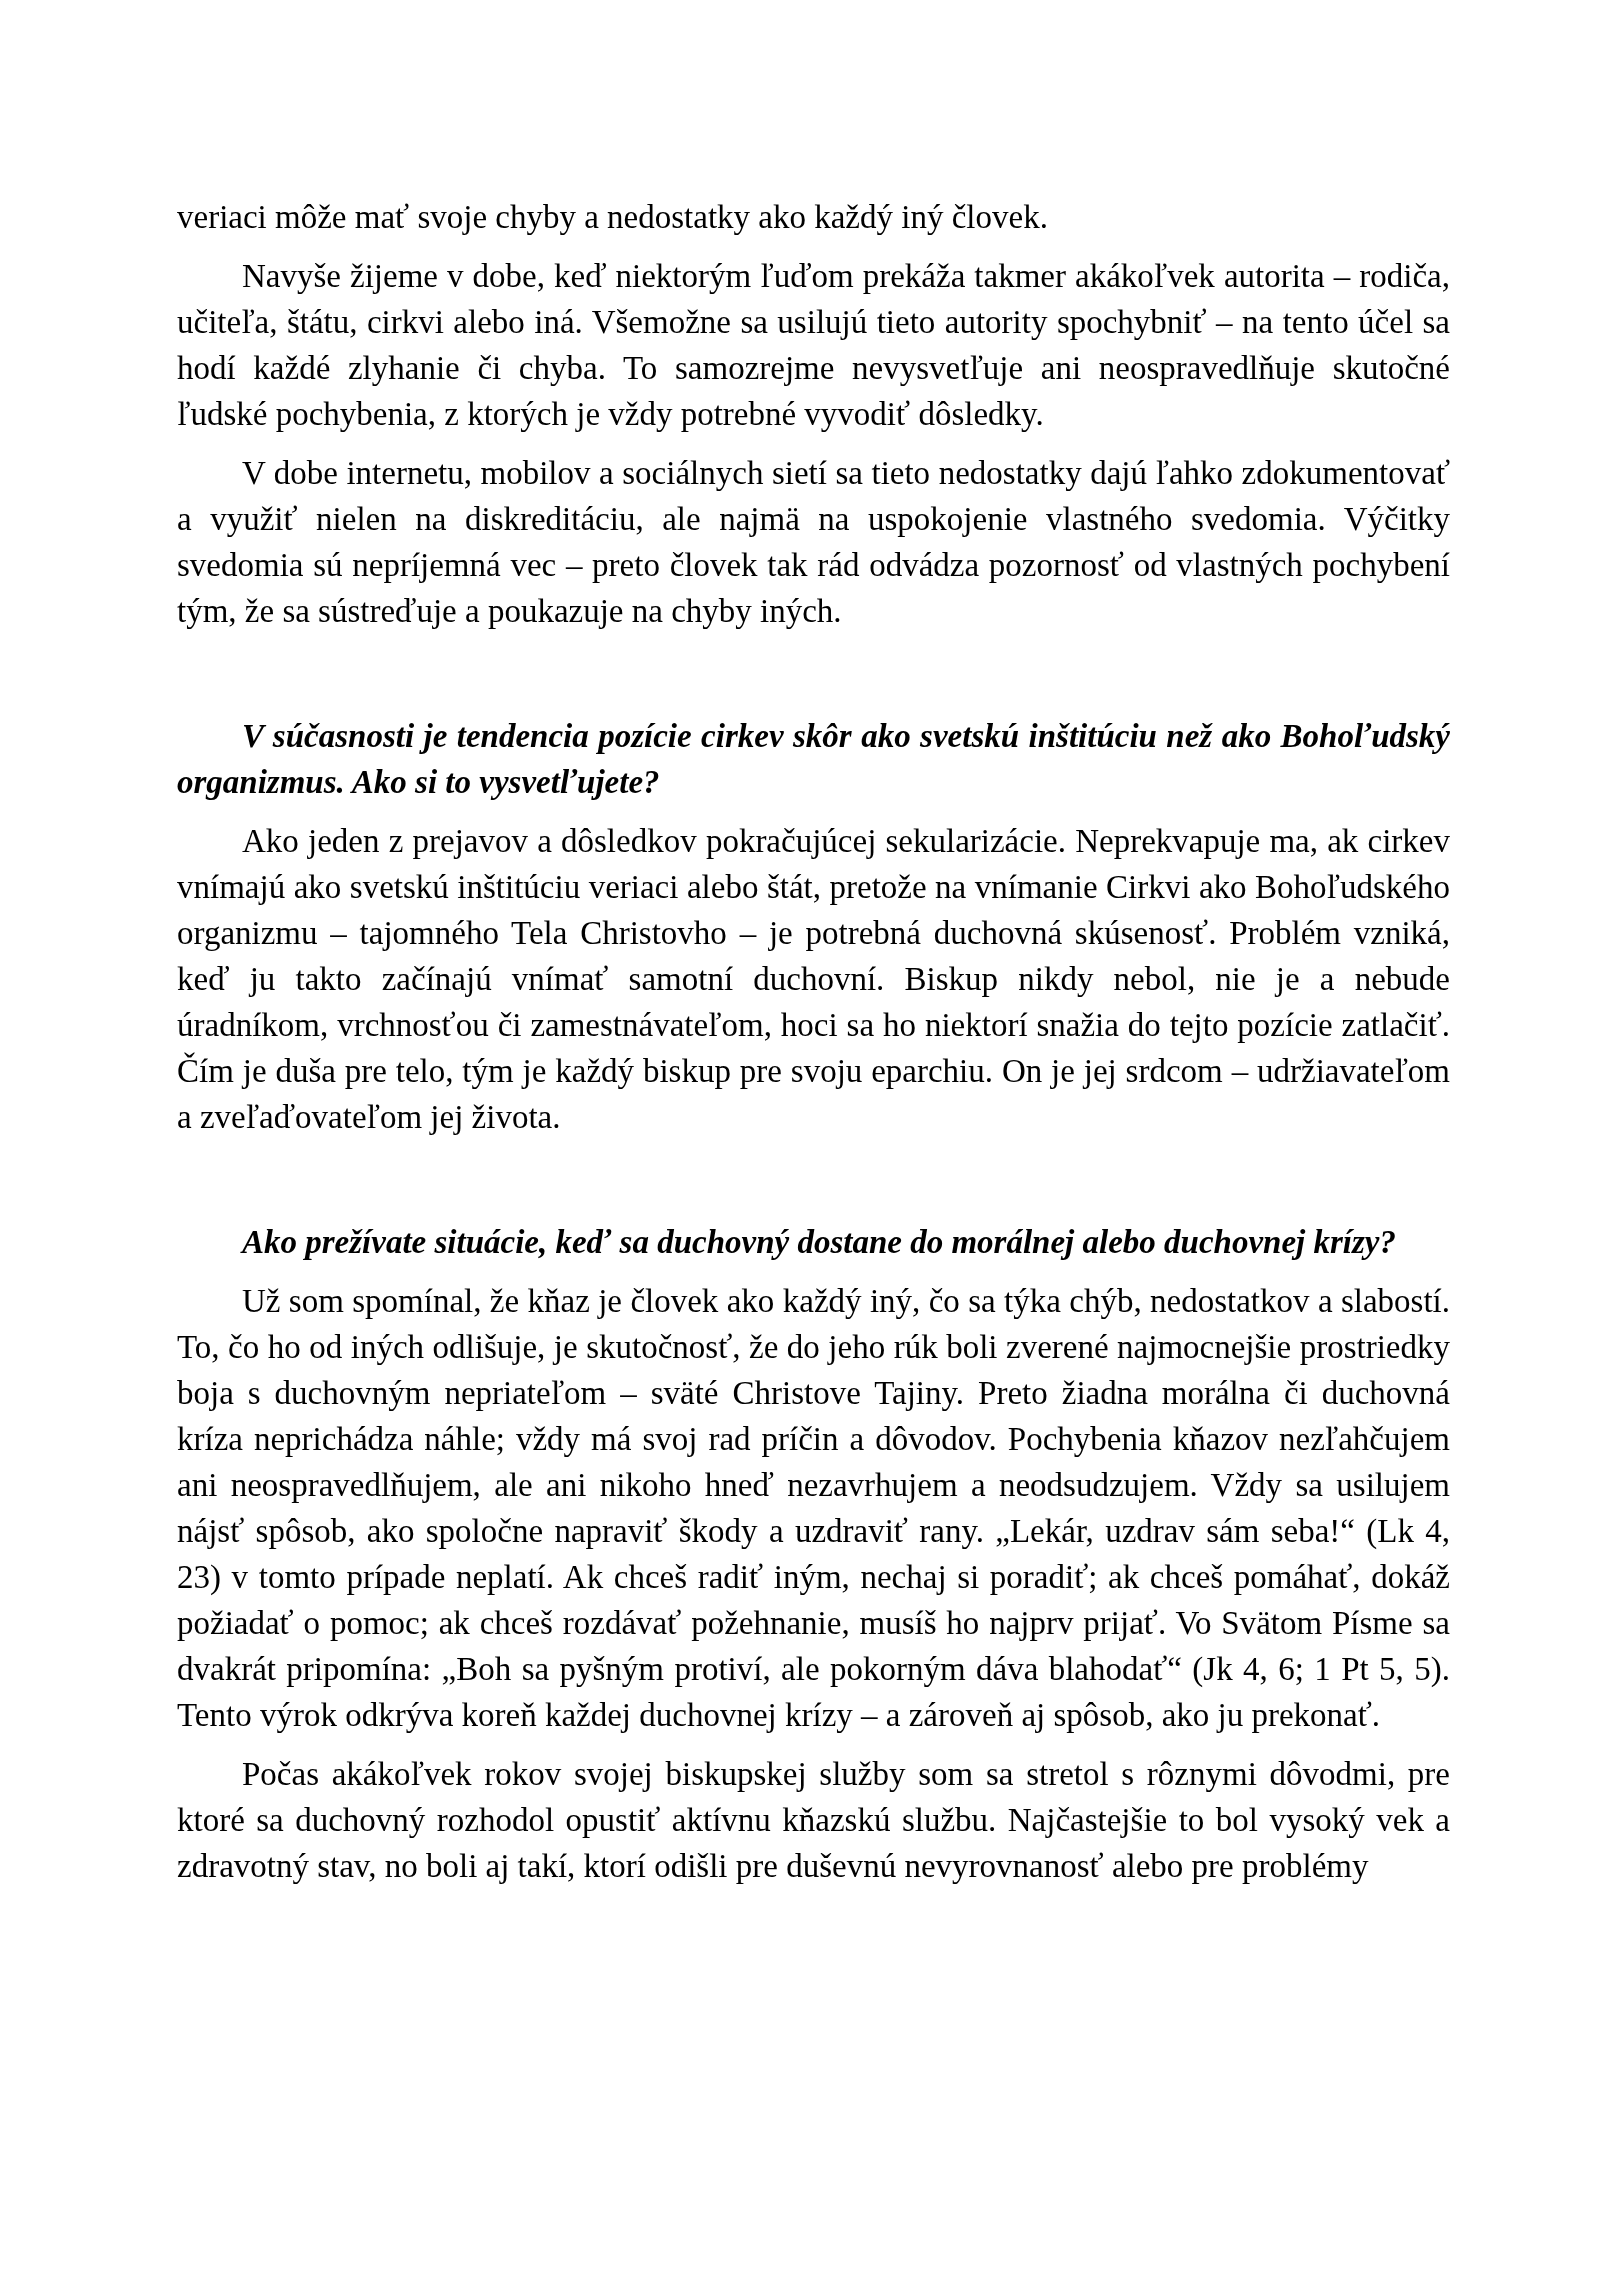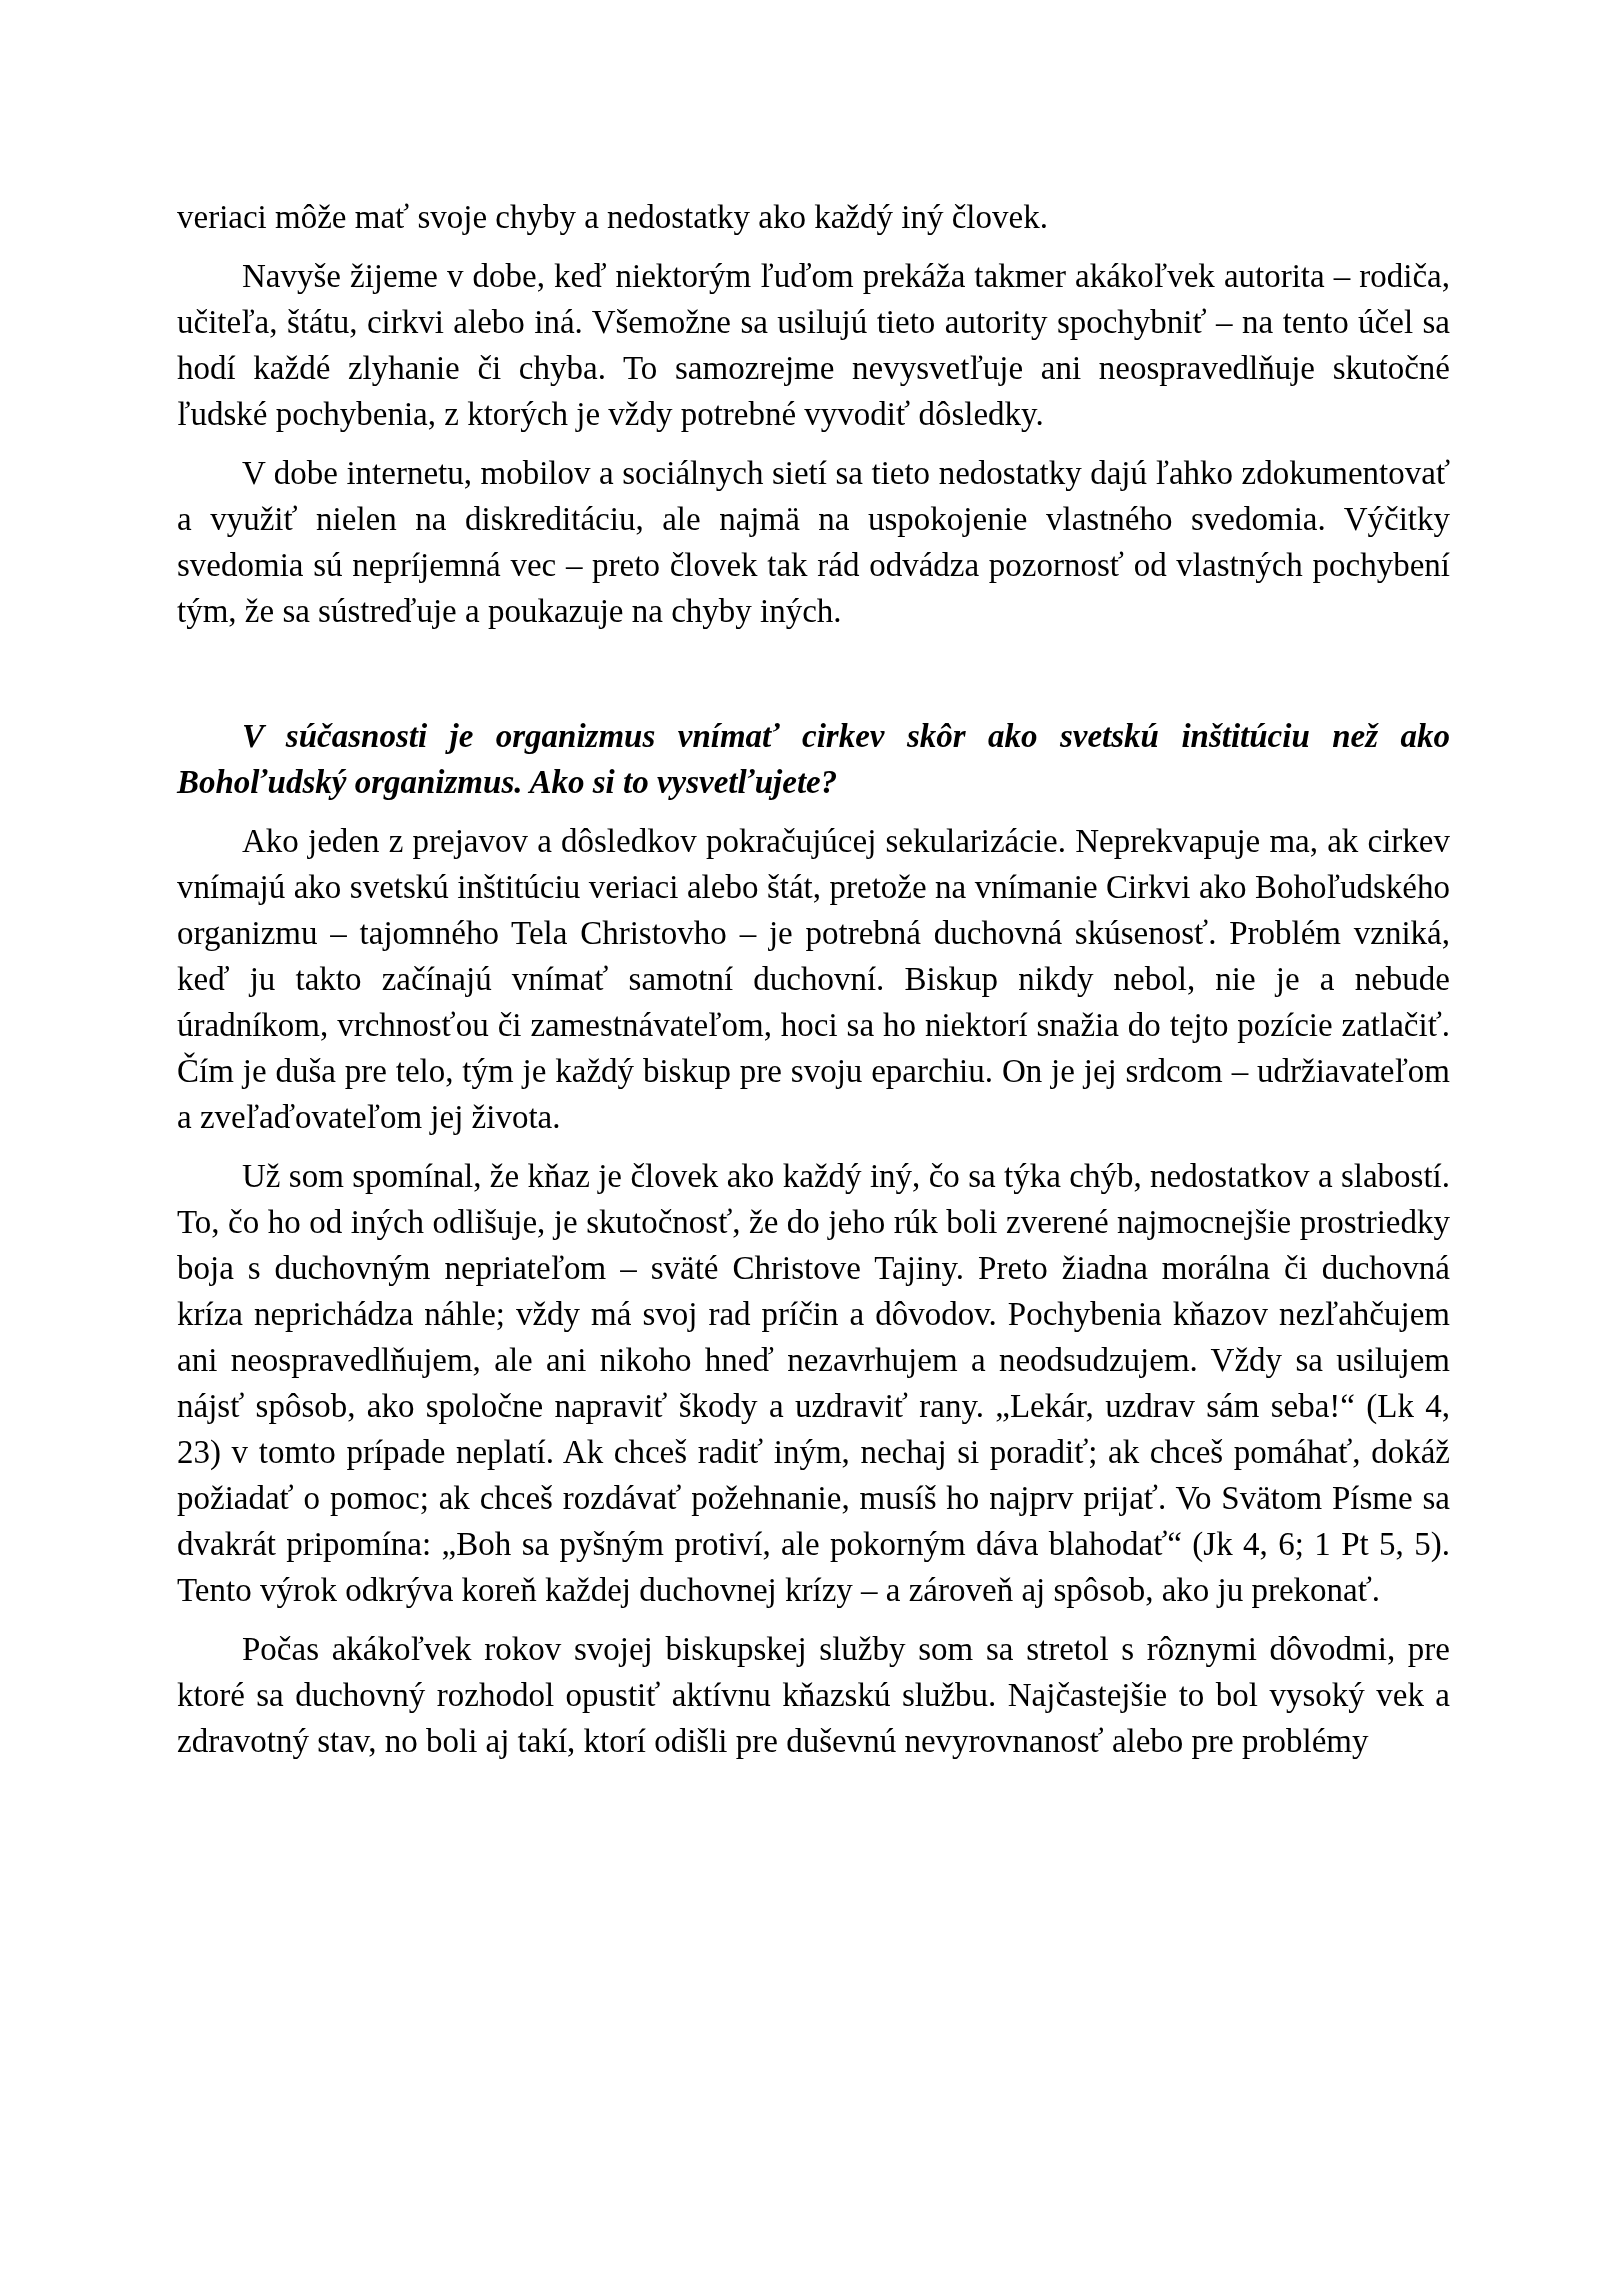--- a/index.html
+++ b/index.html
@@ -37,23 +37,24 @@
 </head>
 <body>
 
 <div class="page">
   <p class="continued">veriaci môže mať svoje chyby a nedostatky ako každý iný človek.</p>
 
   <p>Navyše žijeme v dobe, keď niektorým ľuďom prekáža takmer akákoľvek autorita – rodiča, učiteľa, štátu, cirkvi alebo iná. Všemožne sa usilujú tieto autority spochybniť – na tento účel sa hodí každé zlyhanie či chyba. To samozrejme nevysvetľuje ani neospravedlňuje skutočné ľudské pochybenia, z ktorých je vždy potrebné vyvodiť dôsledky.</p>
 
   <p>V dobe internetu, mobilov a sociálnych sietí sa tieto nedostatky dajú ľahko zdokumentovať a využiť nielen na diskreditáciu, ale najmä na uspokojenie vlastného svedomia. Výčitky svedomia sú nepríjemná vec – preto človek tak rád odvádza pozornosť od vlastných pochybení tým, že sa sústreďuje a poukazuje na chyby iných.</p>
 
-  <p class="question">V súčasnosti je organizmus vnímať cirkev skôr ako svetskú inštitúciu než ako Bohoľudský organizmus. Ako si to vysvetľujete?</p>
+  <p class="question">V súčasnosti je tendencia pozície cirkev skôr ako svetskú inštitúciu než ako Bohoľudský organizmus. Ako si to vysvetľujete?</p>
 
   <p>Ako jeden z prejavov a dôsledkov pokračujúcej sekularizácie. Neprekvapuje ma, ak cirkev vnímajú ako svetskú inštitúciu veriaci alebo štát, pretože na vnímanie Cirkvi ako Bohoľudského organizmu – tajomného Tela Christovho – je potrebná duchovná skúsenosť. Problém vzniká, keď ju takto začínajú vnímať samotní duchovní. Biskup nikdy nebol, nie je a nebude úradníkom, vrchnosťou či zamestnávateľom, hoci sa ho niektorí snažia do tejto pozície zatlačiť. Čím je duša pre telo, tým je každý biskup pre svoju eparchiu. On je jej srdcom – udržiavateľom a zveľaďovateľom jej života.</p>
 
+  <p class="question">Ako prežívate situácie, keď sa duchovný dostane do morálnej alebo duchovnej krízy?</p>
 
   <p>Už som spomínal, že kňaz je človek ako každý iný, čo sa týka chýb, nedostatkov a slabostí. To, čo ho od iných odlišuje, je skutočnosť, že do jeho rúk boli zverené najmocnejšie prostriedky boja s duchovným nepriateľom – sväté Christove Tajiny. Preto žiadna morálna či duchovná kríza neprichádza náhle; vždy má svoj rad príčin a dôvodov. Pochybenia kňazov nezľahčujem ani neospravedlňujem, ale ani nikoho hneď nezavrhujem a neodsudzujem. Vždy sa usilujem nájsť spôsob, ako spoločne napraviť škody a uzdraviť rany. „Lekár, uzdrav sám seba!“ (Lk 4, 23) v tomto prípade neplatí. Ak chceš radiť iným, nechaj si poradiť; ak chceš pomáhať, dokáž požiadať o pomoc; ak chceš rozdávať požehnanie, musíš ho najprv prijať. Vo Svätom Písme sa dvakrát pripomína: „Boh sa pyšným protiví, ale pokorným dáva blahodať“ (Jk 4, 6; 1 Pt 5, 5). Tento výrok odkrýva koreň každej duchovnej krízy – a zároveň aj spôsob, ako ju prekonať.</p>
 
 
   <p>Počas akákoľvek rokov svojej biskupskej služby som sa stretol s rôznymi dôvodmi, pre ktoré sa duchovný rozhodol opustiť aktívnu kňazskú službu. Najčastejšie to bol vysoký vek a zdravotný stav, no boli aj takí, ktorí odišli pre duševnú nevyrovnanosť alebo pre problémy</p>
 </div>
 
 
 </body></html>

